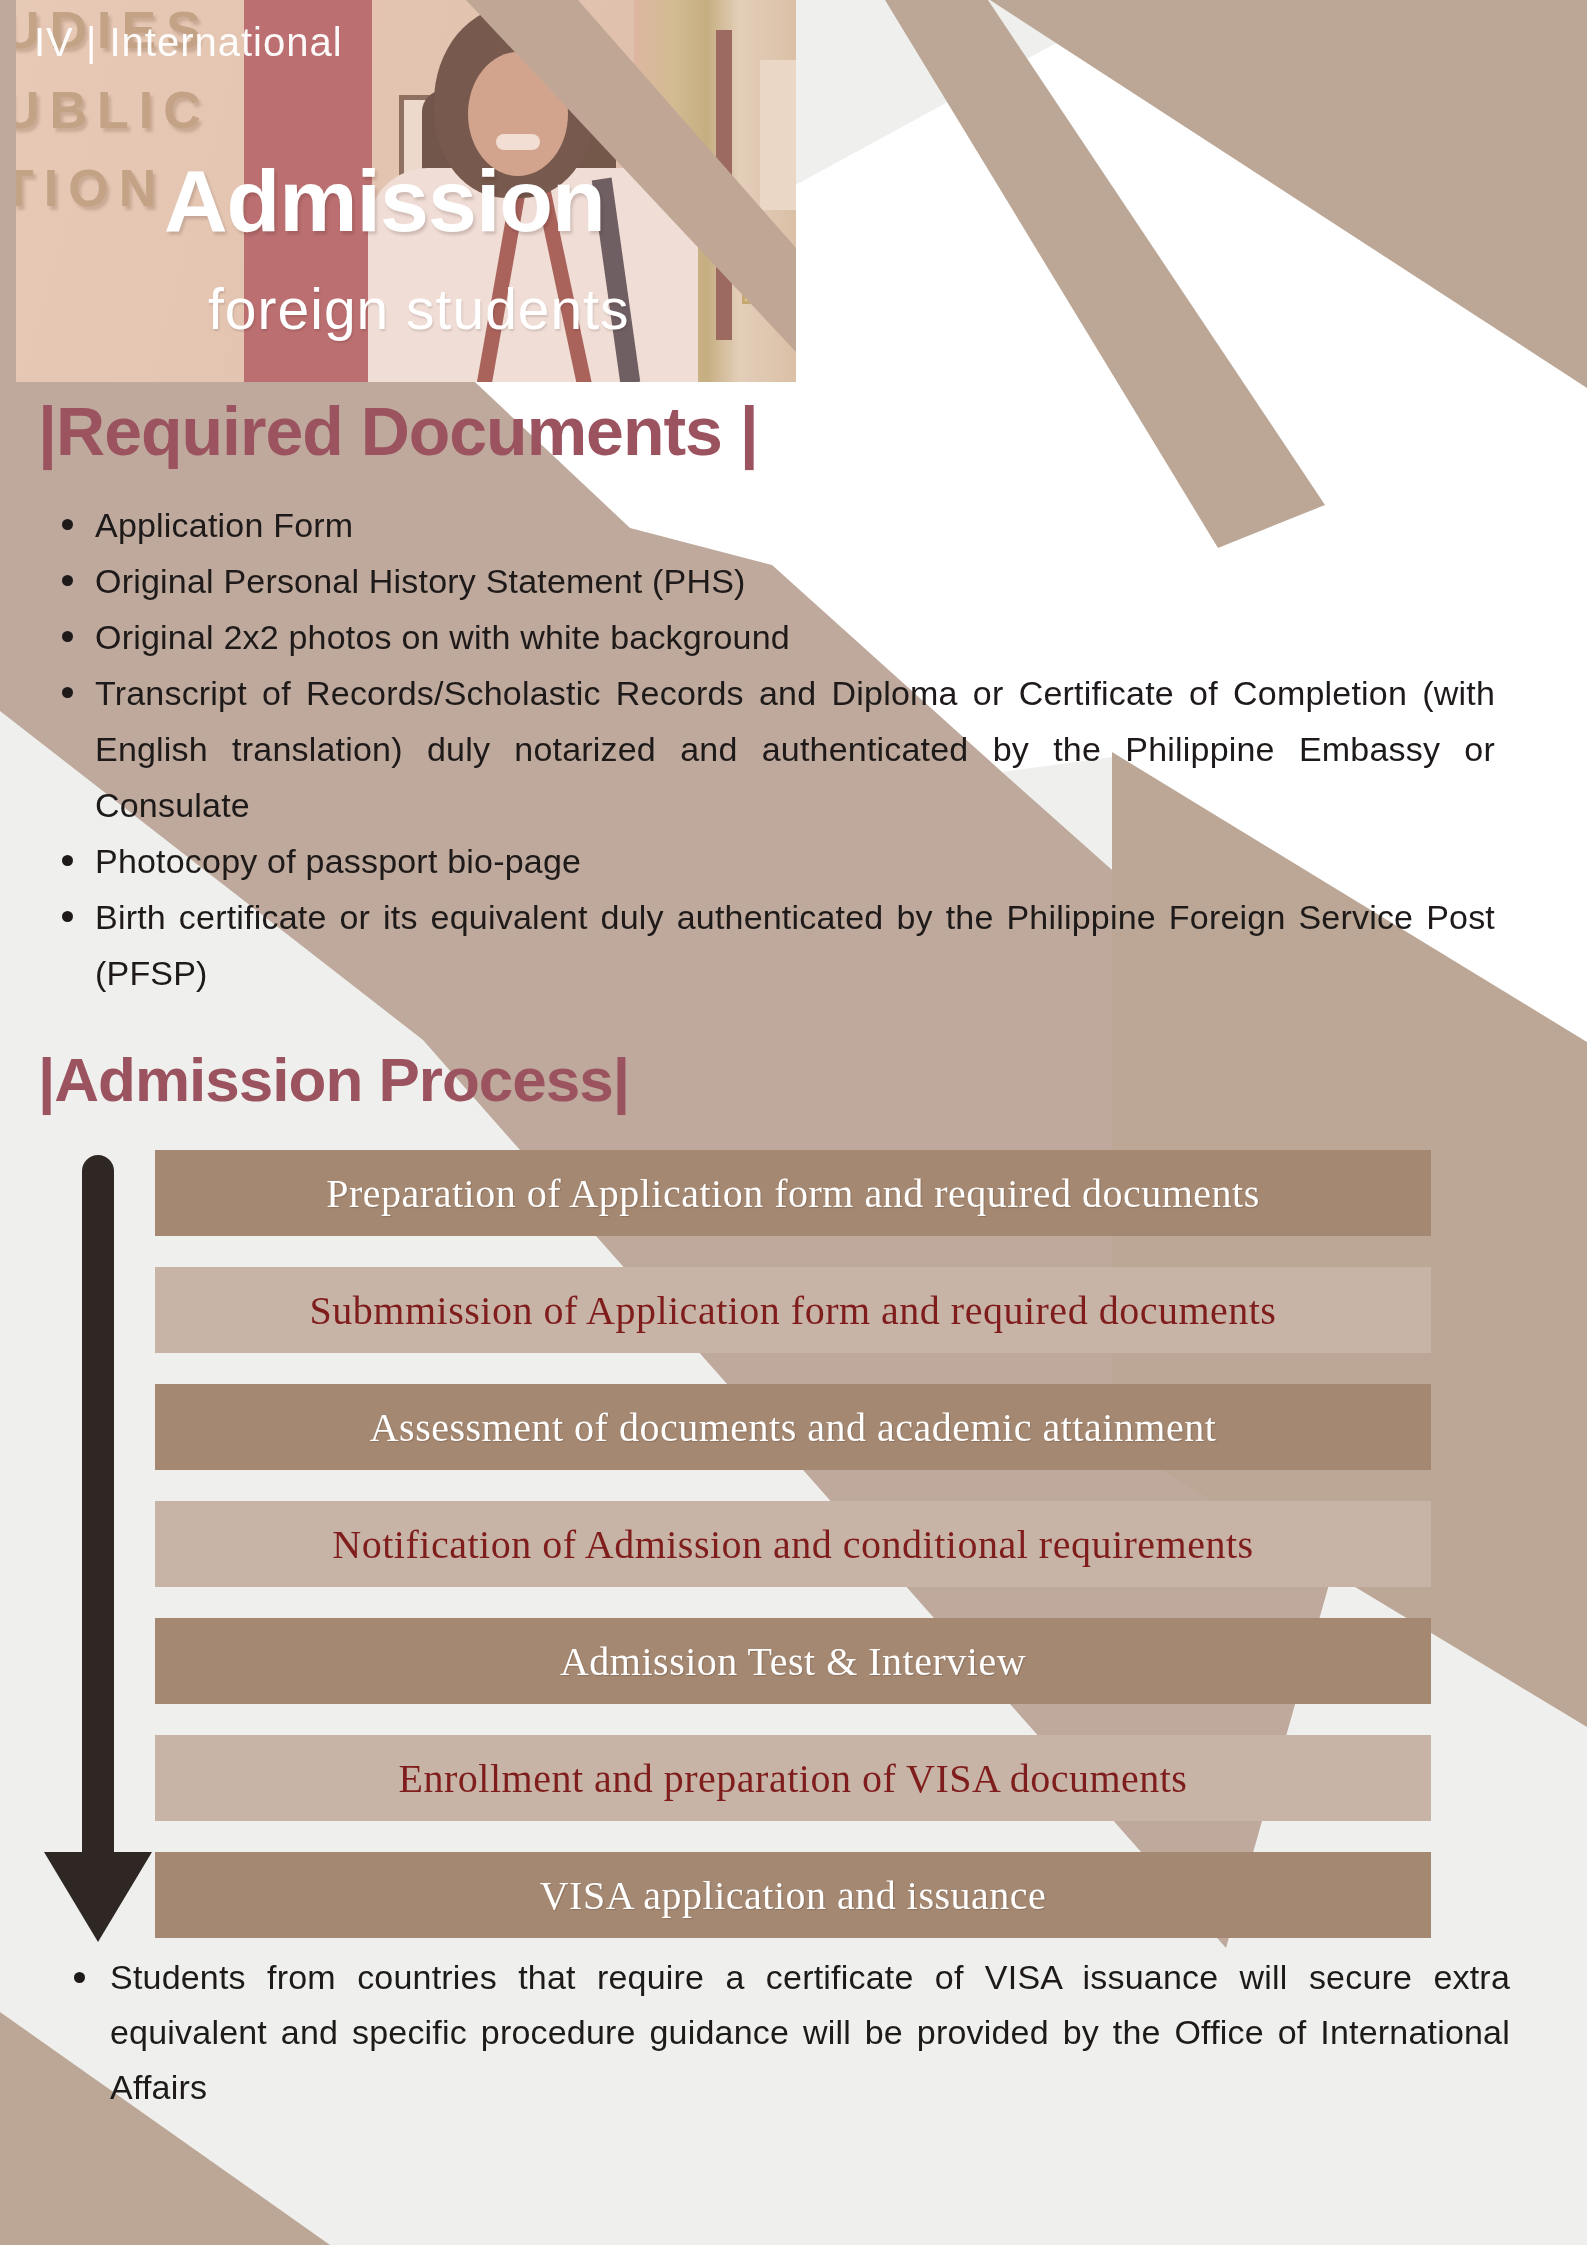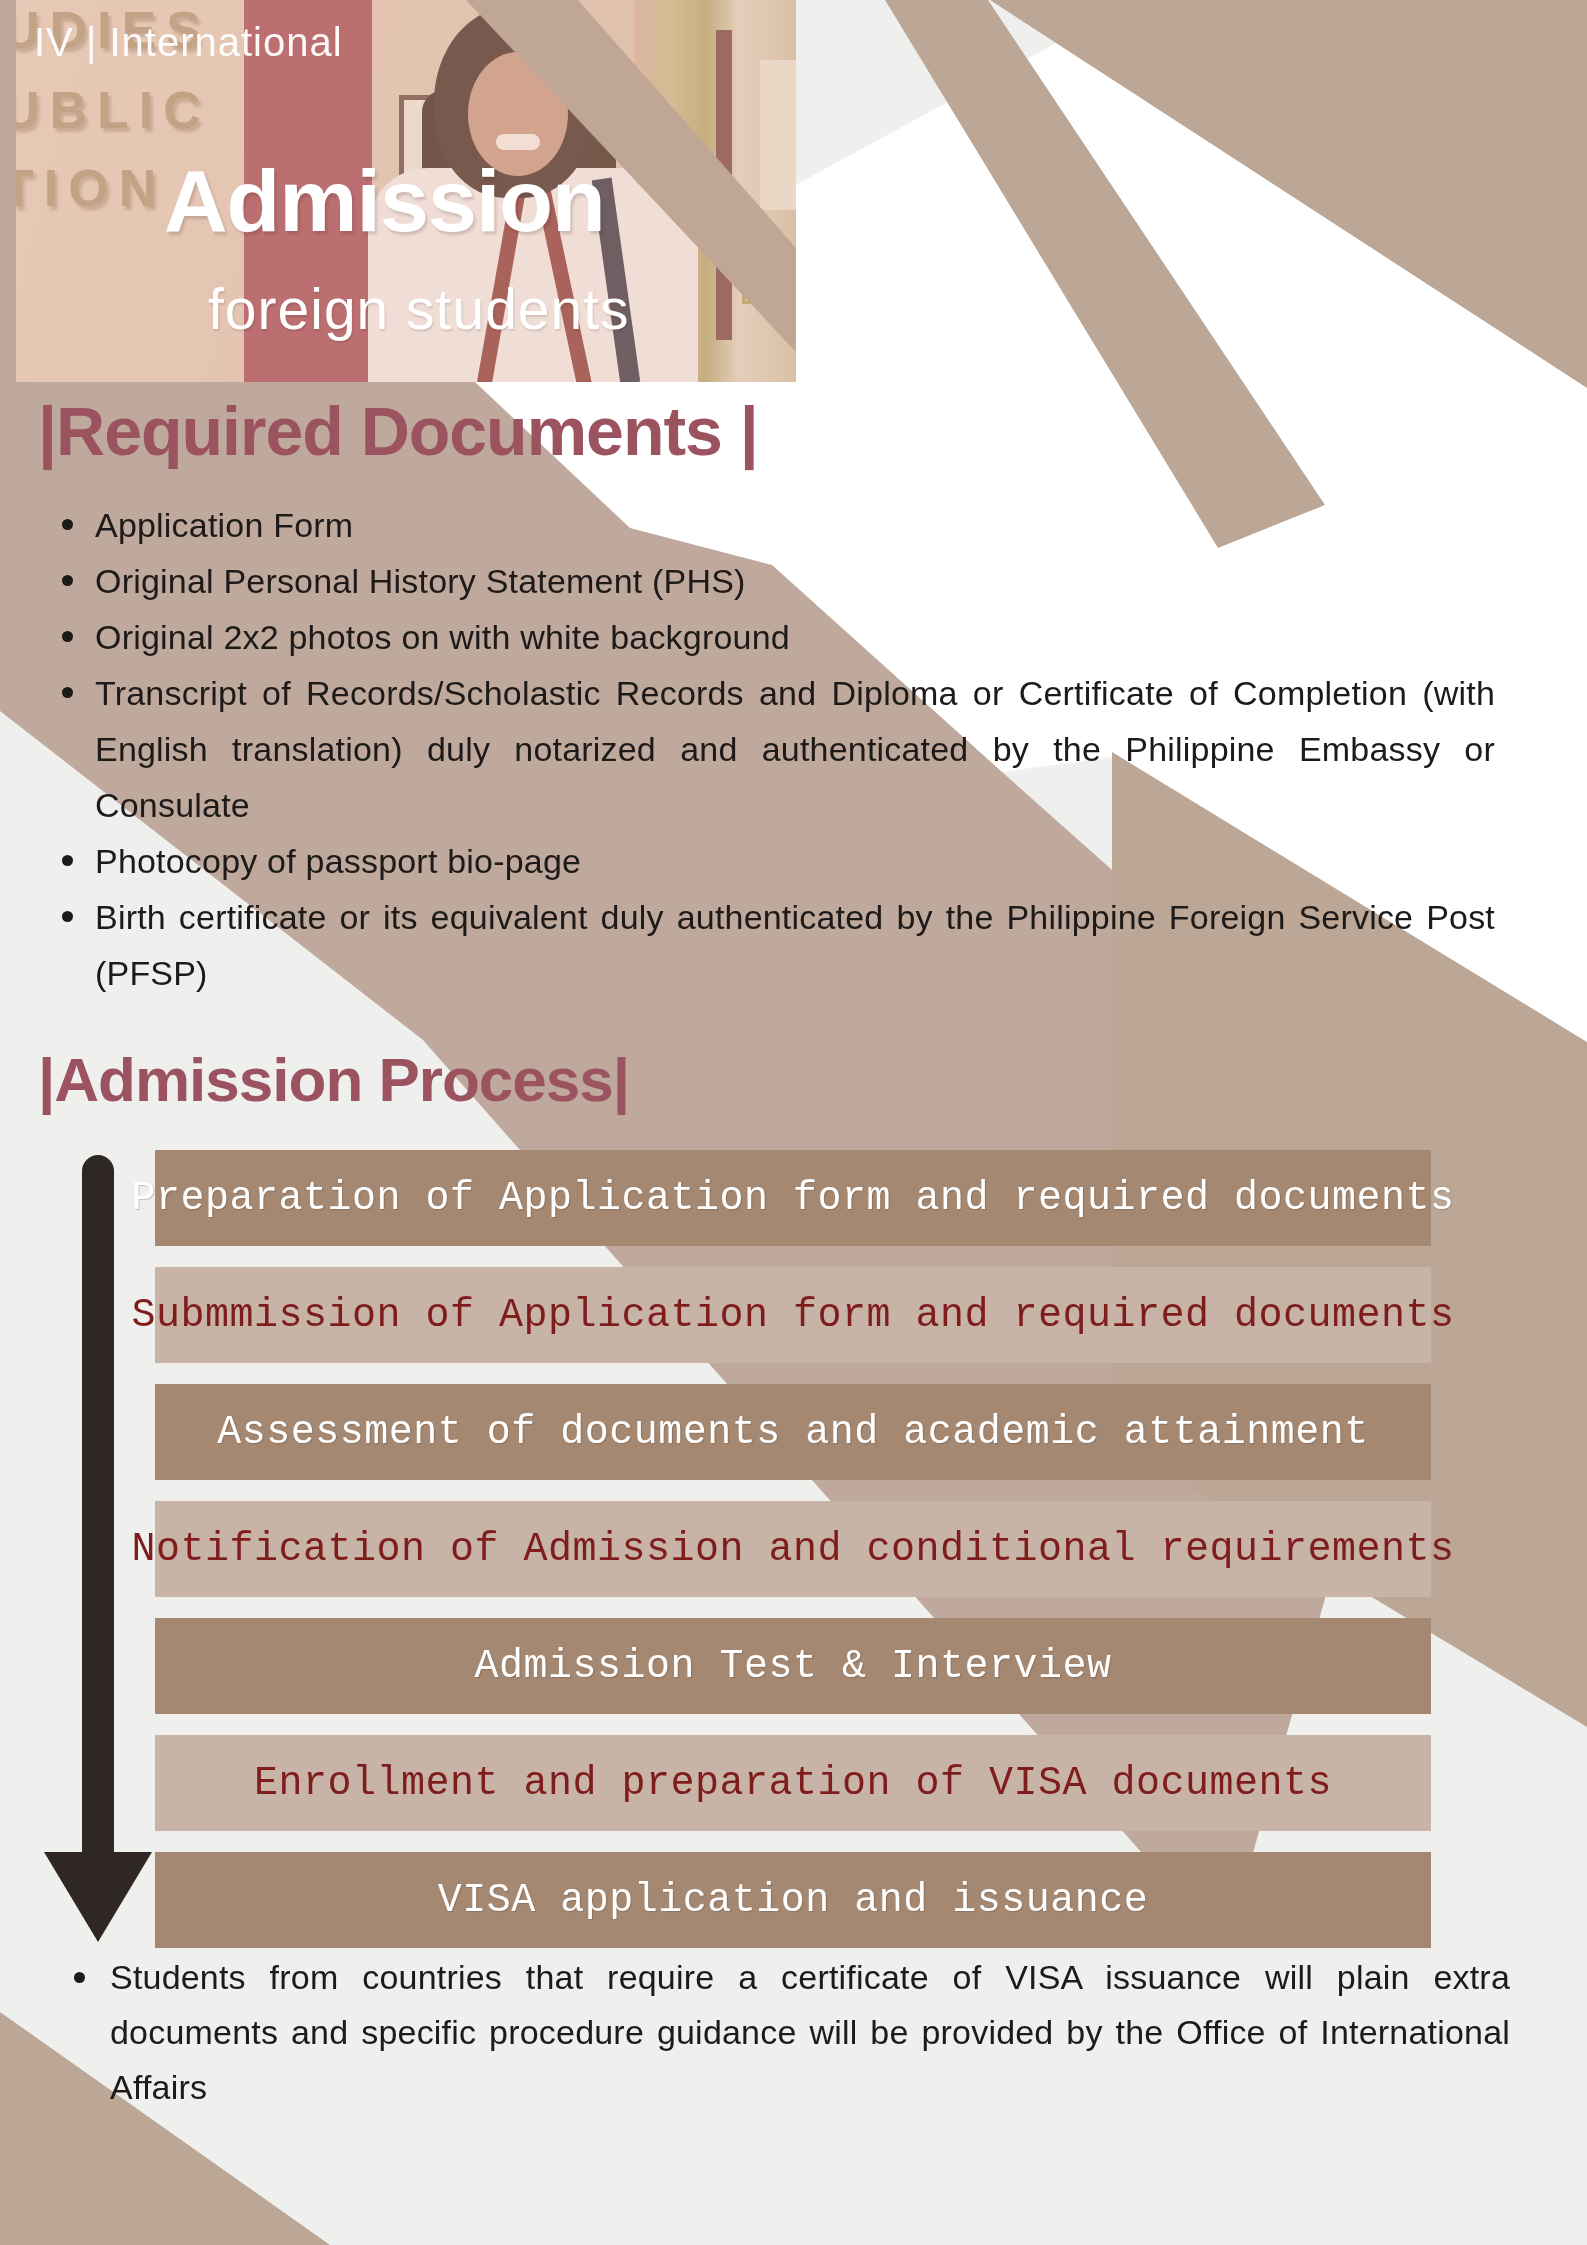--- a/index.html
+++ b/index.html
@@ -49,22 +49,22 @@
   .h-proc{left:38px;top:1044px;color:#9c5360;font-size:62px;font-weight:bold;letter-spacing:-1px;white-space:nowrap;}
 
   
   .req-list{left:95px;top:497px;width:1400px;}
   .req-item{position:relative;display:block;color:#1d1a19;font-size:34px;line-height:56px;text-align:justify;letter-spacing:.2px;}
   .req-item::before{content:"";position:absolute;left:-33px;top:22px;width:11px;height:11px;border-radius:50%;background:#1d1a19;}
 
   
   .arrow-shaft{left:82px;top:1155px;width:32px;height:700px;background:#2f2724;border-radius:16px 16px 0 0;}
   .arrow-head{left:44px;top:1852px;width:0;height:0;border-left:54px solid transparent;border-right:54px solid transparent;border-top:90px solid #2f2724;}
-  .step{left:155px;width:1276px;height:96px;display:flex;align-items:center;justify-content:center;
-        font-family:Liberation Mono, monospace;font-size:40px;letter-spacing:.5px;white-space:nowrap;}
+  .step{left:155px;width:1276px;height:86px;display:flex;align-items:center;justify-content:center;
+        font-family:Liberation Serif, serif;font-size:40px;letter-spacing:.5px;white-space:nowrap;}
   .step-dark{background:#a48872;color:#ffffff;text-shadow:1px 1px 1px rgba(80,50,30,.25);}
   .step-light{background:#c8b4a6;color:#7f1d1d;}
   .s0{top:1150px;} .s1{top:1267px;} .s2{top:1384px;} .s3{top:1501px;}
   .s4{top:1618px;} .s5{top:1735px;} .s6{top:1852px;}
 
   
   .note{left:110px;top:1950px;width:1400px;color:#1d1a19;font-size:34px;line-height:55px;text-align:justify;letter-spacing:.2px;}
   .note::before{content:"";position:absolute;left:-36px;top:22px;width:11px;height:11px;border-radius:50%;background:#1d1a19;}
 </style>
 </head>
@@ -121,15 +121,15 @@
   <div class="arrow-head"></div>
 
   <div class="step step-dark s0">Preparation of Application form and required documents</div>
   <div class="step step-light s1">Submmission of Application form and required documents</div>
   <div class="step step-dark s2">Assessment of documents and academic attainment</div>
   <div class="step step-light s3">Notification of Admission and conditional requirements</div>
   <div class="step step-dark s4">Admission Test &amp; Interview</div>
   <div class="step step-light s5">Enrollment and preparation of VISA documents</div>
   <div class="step step-dark s6">VISA application and issuance</div>
 
-  <div class="note">Students from countries that require a certificate of VISA issuance will  plain extra documents and specific procedure guidance will be provided by the Office of International Affairs</div>
+  <div class="note">Students from countries that require a certificate of VISA issuance will  secure extra equivalent and specific procedure guidance will be provided by the Office of International Affairs</div>
 
 </div>
 
 </body></html>

